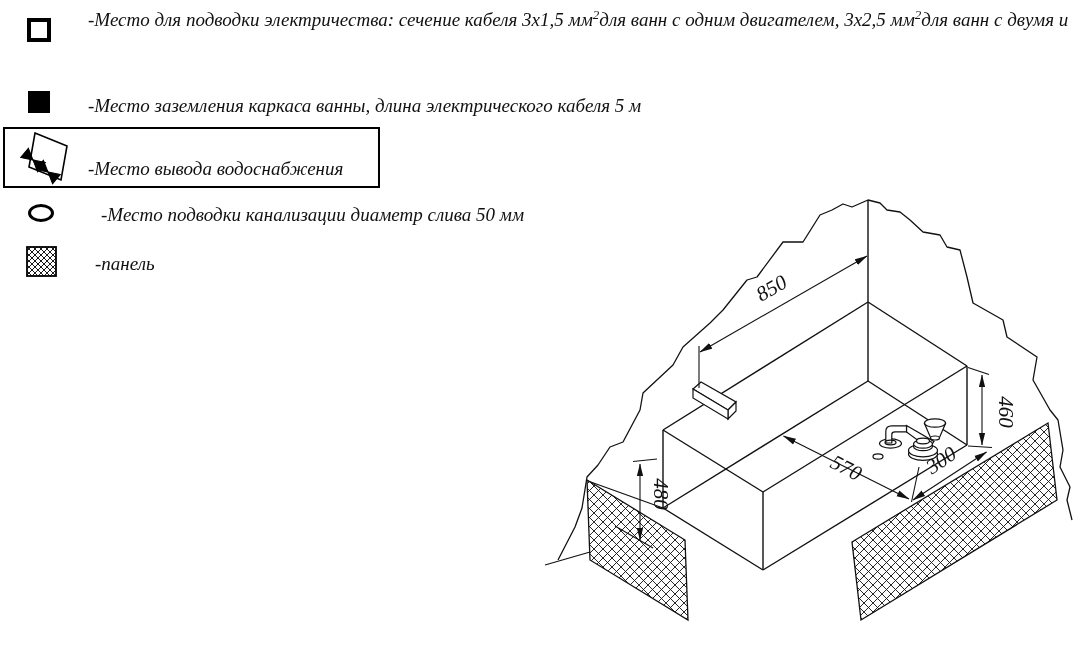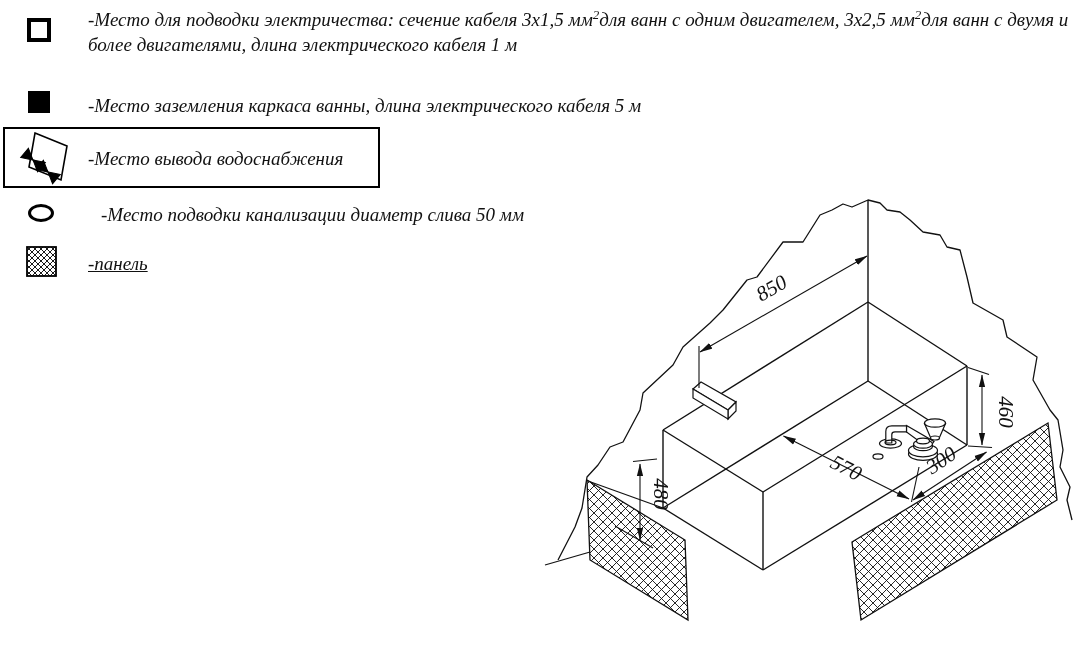--- a/index.html
+++ b/index.html
@@ -33,51 +33,50 @@
 </head>
 <body>
 
 <div class="stage">
 
   <div>
 
     <div class="icon-electric"></div>
     <div class="legend-text" style="left:88px;top:7px;">
       <div><span>-Место для подводки электричества: сечение кабеля 3х1,5 мм</span><sup>2</sup><span>для ванн с одним двигателем, 3х2,5 мм</span><sup>2</sup><span>для ванн с двумя и</span></div>
-      <div>более двигателями, длина электрического кабеля 1 м</div>
     </div>
 
     <div class="icon-ground"></div>
     <div class="legend-text" style="left:88px;top:93px;">-Место заземления каркаса ванны, длина электрического кабеля 5 м</div>
 
     <div class="water-box"></div>
     <svg class="svg-abs" style="left:19px;top:129px;" width="54" height="58" viewBox="0 0 54 58">
       <polygon points="16,4 48,17 42,51 10,38" fill="#fff" stroke="#000" stroke-width="1.6"></polygon>
       <line x1="14" y1="31" x2="29" y2="43" stroke="#000" stroke-width="2"></line>
       <g transform="translate(14,31) rotate(40)">
         <path d="M-11,-6 L0,0 L-11,6 Z M11,-6 L0,0 L11,6 Z" fill="#000" stroke="#000" stroke-width="1"></path>
       </g>
       <g transform="translate(29,43) rotate(40)">
         <path d="M-11,-6 L0,0 L-11,6 Z M11,-6 L0,0 L11,6 Z" fill="#000" stroke="#000" stroke-width="1"></path>
       </g>
     </svg>
-    <div class="legend-text" style="left:88px;top:146px;">-Место вывода водоснабжения</div>
+    <div class="legend-text" style="left:88px;top:156px;">-Место вывода водоснабжения</div>
 
     <div class="icon-drain"></div>
     <div class="legend-text" style="left:101px;top:202px;">-Место подводки канализации диаметр слива 50 мм</div>
 
     <svg class="svg-abs" style="left:26px;top:246px;" width="31" height="31" viewBox="0 0 31 31">
       <defs>
         <pattern id="hatchSmall" patternUnits="userSpaceOnUse" width="6" height="6">
           <path d="M0,6 L6,0 M0,0 L6,6" stroke="#000" stroke-width="0.9" fill="none"></path>
         </pattern>
       </defs>
       <rect x="1" y="1" width="29" height="29" fill="url(#hatchSmall)" stroke="#000" stroke-width="1.8"></rect>
     </svg>
-    <div class="legend-text" style="left:88px;top:251px;text-decoration:underline;">-панель</div>
+    <div class="legend-text" style="left:95px;top:251px;">-панель</div>
   </div>
 
   <svg class="svg-abs" style="left:540px;top:185px;" width="540" height="460" viewBox="540 185 540 460">
     <defs>
       <marker id="arr" viewBox="0 0 13 8" refX="12.4" refY="4" markerWidth="13" markerHeight="8" orient="auto-start-reverse" markerUnits="userSpaceOnUse">
         <path d="M13,4 L0,0.8 L0,7.2 Z" fill="#111"></path>
       </marker>
       <pattern id="hatchBig" patternUnits="userSpaceOnUse" width="9" height="9">
         <path d="M0,9 L9,0 M0,0 L9,9" stroke="#111" stroke-width="0.9" fill="none"></path>
       </pattern>

